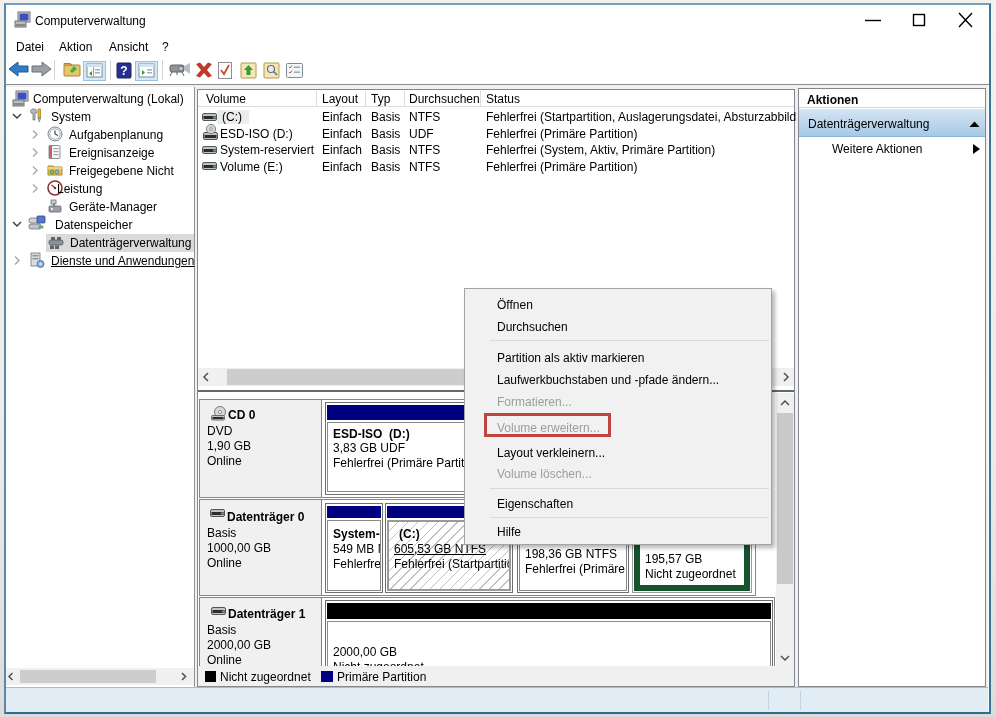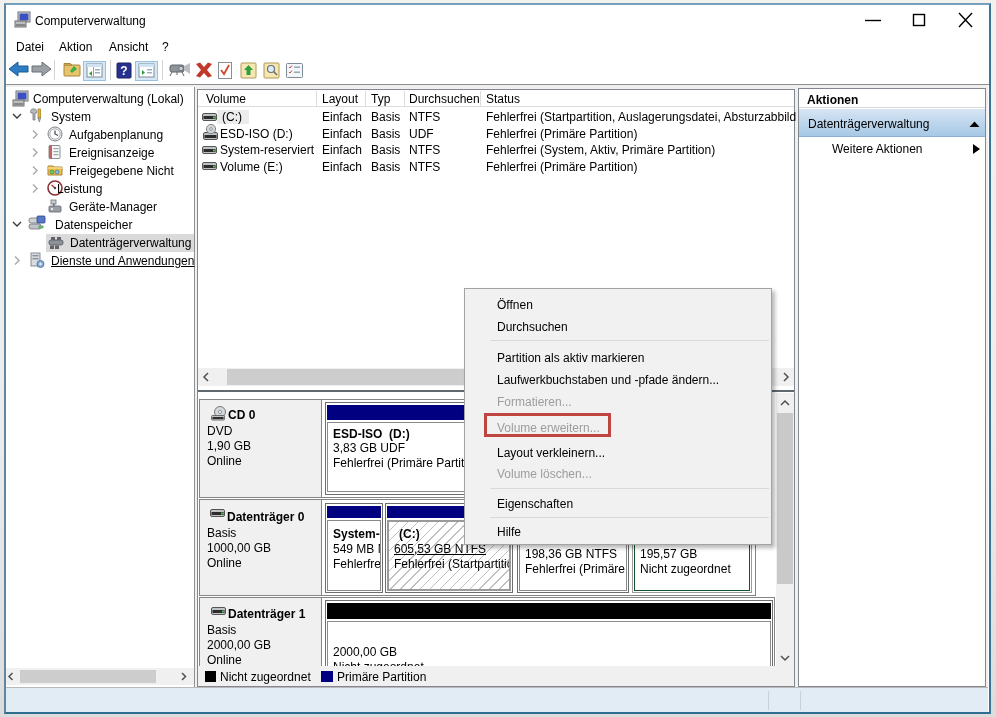--- a/index.html
+++ b/index.html
@@ -319,21 +319,21 @@
 
 <div class="abs" style="left:517px;top:503px;width:112px;height:90px;border:1px solid #6e6e6e;box-sizing:border-box;background:#fff;"></div>
 <div class="abs" style="left:519px;top:506px;width:108px;height:12px;background:#010080;"></div>
 <div class="abs" style="left:519px;top:520px;width:108px;height:71px;background:#fff;border:1px solid #8a8a8a;box-sizing:border-box;overflow:hidden;">
   <div class="txt" style="left:5px;top:26px;">198,36 GB NTFS</div>
   <div class="txt" style="left:5px;top:41px;">Fehlerfrei (Primäre P</div>
 </div>
 
 <div class="abs" style="left:632px;top:503px;width:120px;height:90px;border:1px solid #9c9c9c;box-sizing:border-box;background:#fff;"></div>
 <div class="abs" style="left:634px;top:506px;width:116px;height:12px;background:#000;"></div>
-<div class="abs" style="left:634px;top:520px;width:116px;height:71px;background:#fff;border:1px solid #14532d;box-sizing:border-box;overflow:hidden;">
+<div class="abs" style="left:634px;top:520px;width:116px;height:71px;background:#fff;border:6px solid #14532d;box-sizing:border-box;overflow:hidden;">
   <div class="txt" style="left:5px;top:26px;">195,57 GB</div>
   <div class="txt" style="left:5px;top:41px;">Nicht zugeordnet</div>
 </div>
 
 <div class="abs" style="left:199px;top:597px;width:576px;height:69px;border:1px solid #858585;border-bottom:none;box-sizing:border-box;background:#fff;"></div>
 <div class="abs" style="left:200px;top:598px;width:122px;height:68px;background:#f0f0f0;border-right:1px solid #858585;box-sizing:border-box;"></div>
 <svg class="abs" style="left:211px;top:607px" width="15" height="8" viewBox="0 0 15 8">
   <rect x="0.5" y="0.5" width="14" height="7" rx="1.5" fill="#bfc3c6" stroke="#545454"></rect>
   <rect x="1.5" y="3" width="12" height="3" fill="#2c2c2c"></rect>
   <rect x="11" y="3.6" width="2" height="1.8" fill="#58c058"></rect>

